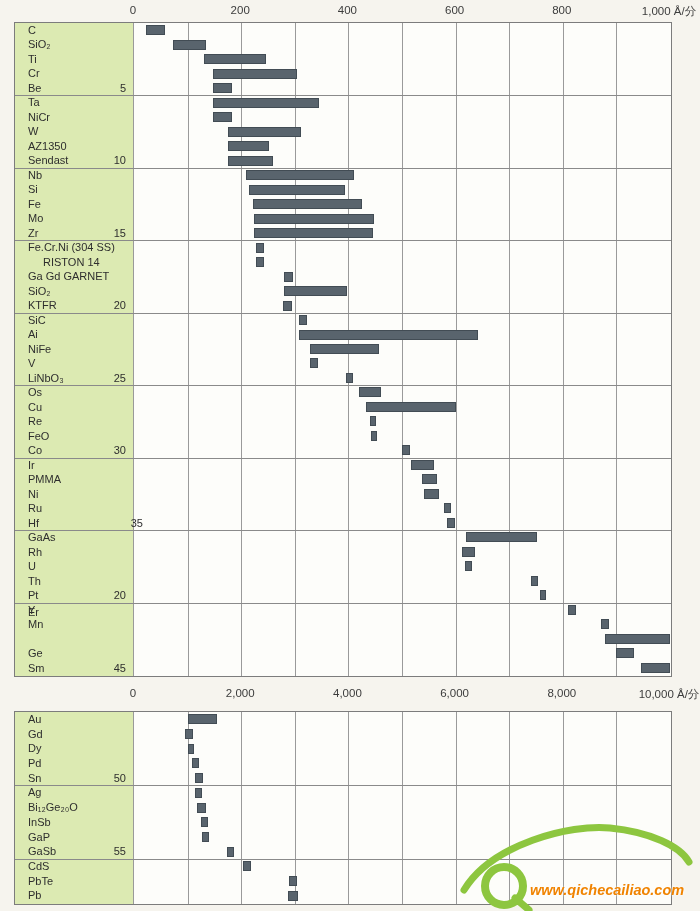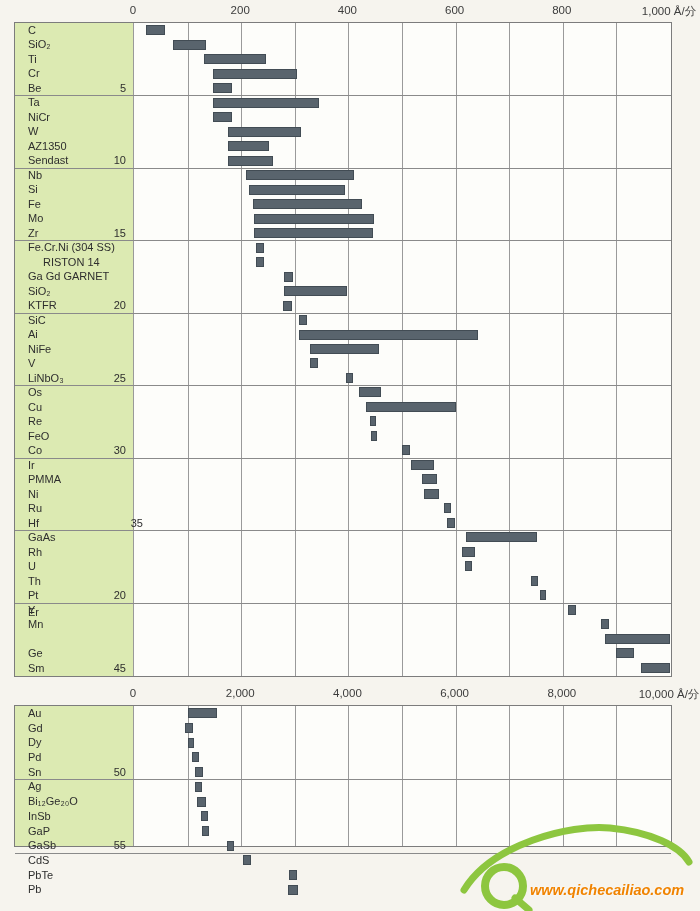--- a/index.html
+++ b/index.html
@@ -181,21 +181,21 @@
       <div class="row-number" style="top: 637.511px; line-height: 14.4889px;">45</div>
     </div>
   </div>
 <div class="chart" style="left: 14px; top: 682px; width: 658px; height: 217px;">
     <div class="axis-label" style="left: 119px; top: 5px;">0</div>
     <div class="axis-label" style="left: 226.2px; top: 5px;">2,000</div>
     <div class="axis-label" style="left: 333.4px; top: 5px;">4,000</div>
     <div class="axis-label" style="left: 440.6px; top: 5px;">6,000</div>
     <div class="axis-label" style="left: 547.8px; top: 5px;">8,000</div>
     <div class="axis-label" style="left: 655px; top: 5px;">10,000 Å/分</div>
-    <div class="plot" style="top: 23px; height: 142px;">
+    <div class="plot" style="top: 29px; height: 194px;">
       <div class="panel" style="width: 119px;"></div>
       <div class="gridline" style="left: 172.6px;"></div>
       <div class="gridline" style="left: 226.2px;"></div>
       <div class="gridline" style="left: 279.8px;"></div>
       <div class="gridline" style="left: 333.4px;"></div>
       <div class="gridline" style="left: 387px;"></div>
       <div class="gridline" style="left: 440.6px;"></div>
       <div class="gridline" style="left: 494.2px;"></div>
       <div class="gridline" style="left: 547.8px;"></div>
       <div class="gridline" style="left: 601.4px;"></div>

